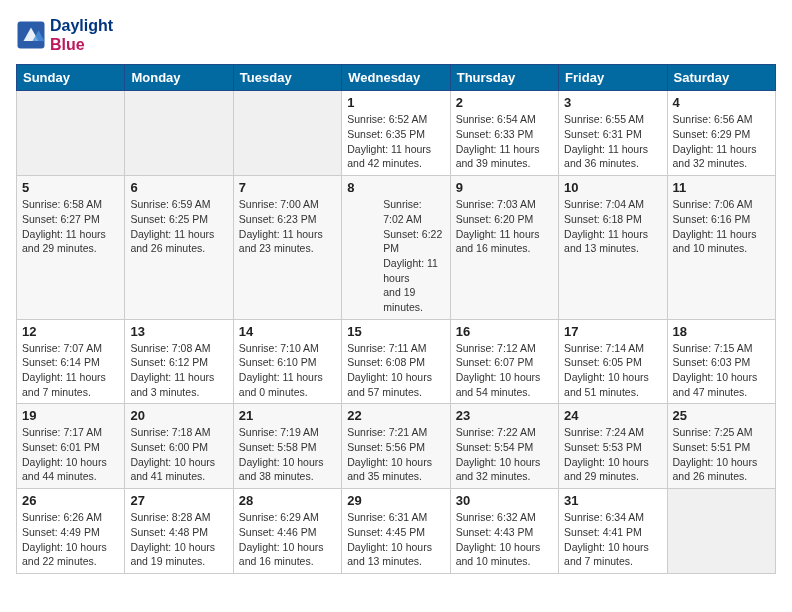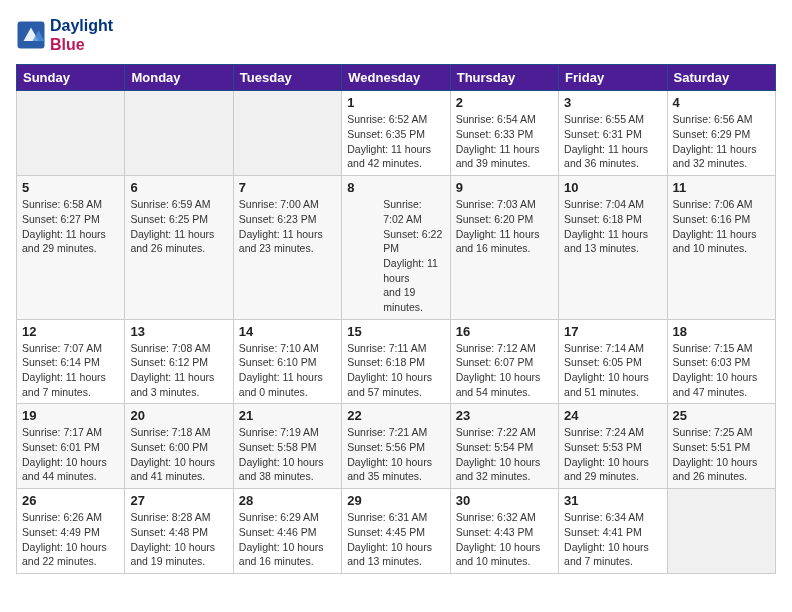--- a/index.html
+++ b/index.html
@@ -42,21 +42,21 @@
     .subtitle {
       font-size: 15px;
       color: #444;
     }
     .calendar {
       width: 100%;
       border-collapse: collapse;
       border: 1px solid #ccc;
     }
     .calendar th {
-      background-color: #4c1d95;
+      background-color: #0369a1;
       color: #fff;
       font-size: 13px;
       font-weight: bold;
       padding: 5px 6px;
       text-align: left;
       border: 1px solid #1e4a8a;
     }
     .calendar td {
       border: 1px solid #ccc;
       vertical-align: top;
@@ -222,21 +222,21 @@
         <td>
           <span class="day-number">14</span>
           <div class="day-info" style="white-space: pre-line;">Sunrise: 7:10 AM
 Sunset: 6:10 PM
 Daylight: 11 hours
 and 0 minutes.</div>
         </td>
         <td>
           <span class="day-number">15</span>
           <div class="day-info" style="white-space: pre-line;">Sunrise: 7:11 AM
-Sunset: 6:18 PM
+Sunset: 6:08 PM
 Daylight: 10 hours
 and 57 minutes.</div>
         </td>
         <td>
           <span class="day-number">16</span>
           <div class="day-info" style="white-space: pre-line;">Sunrise: 7:12 AM
 Sunset: 6:07 PM
 Daylight: 10 hours
 and 54 minutes.</div>
         </td>

